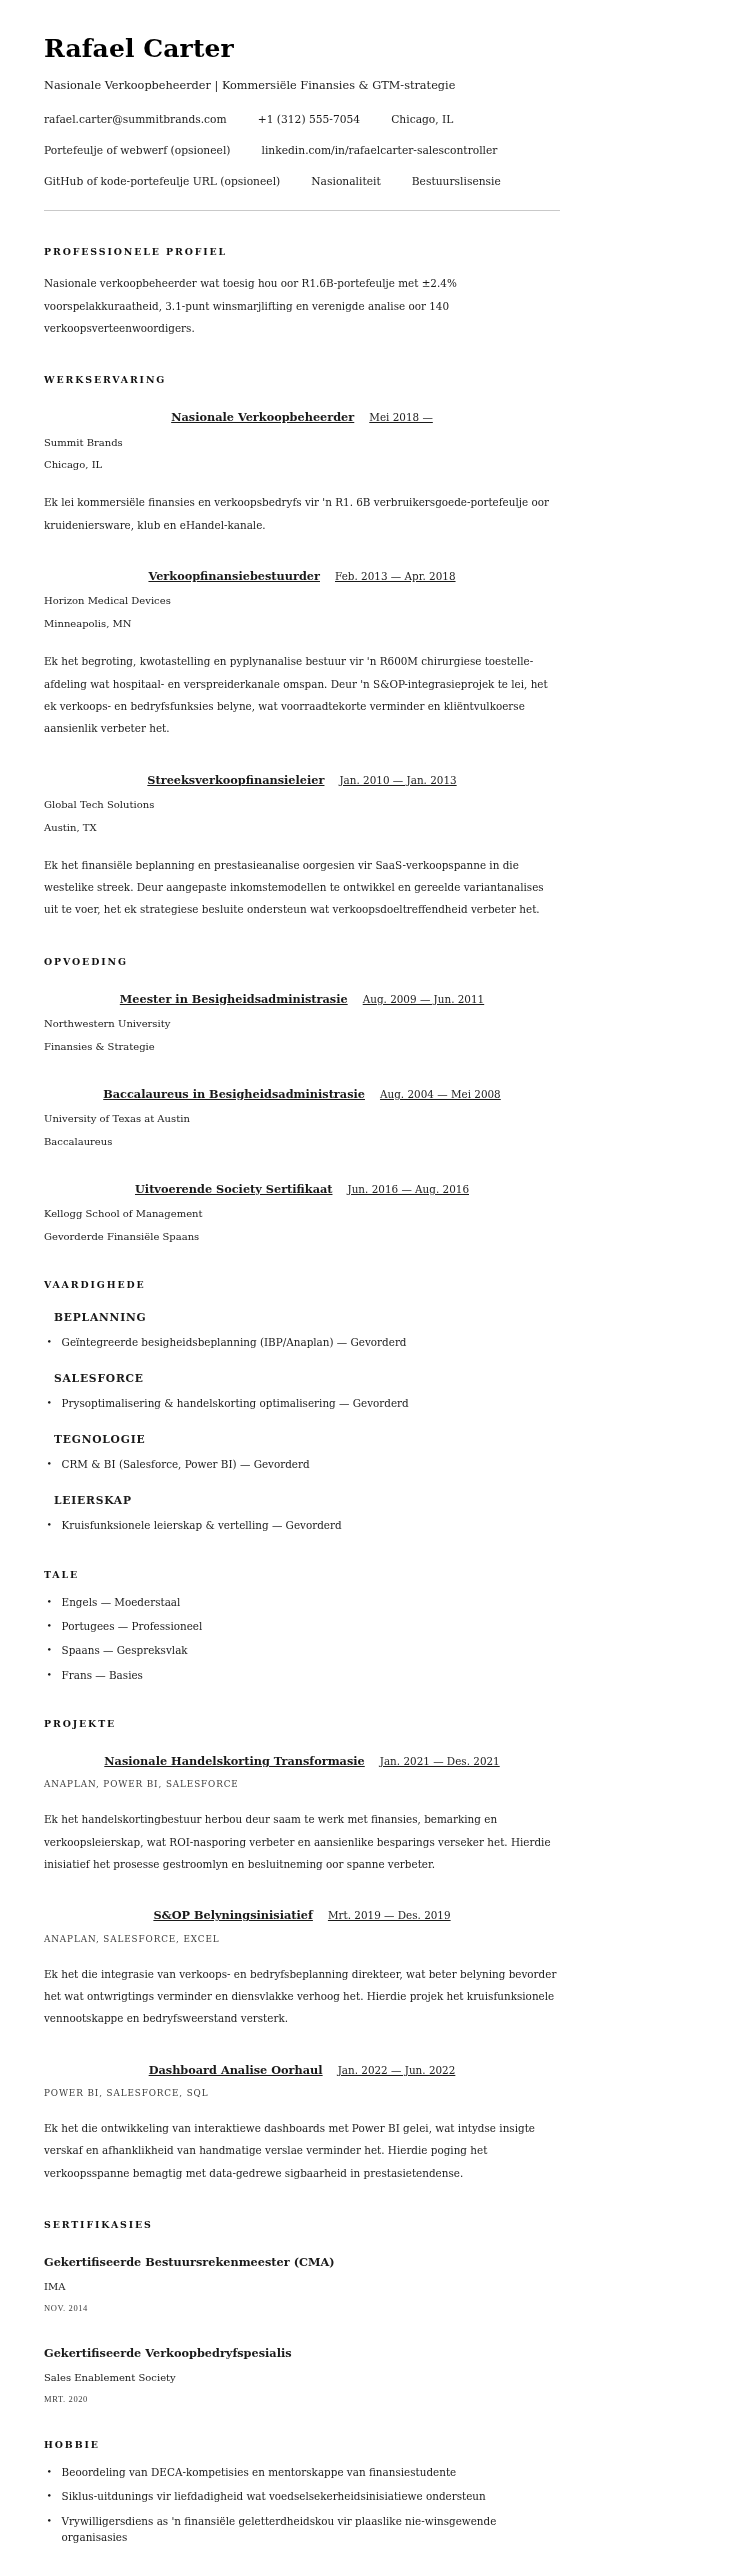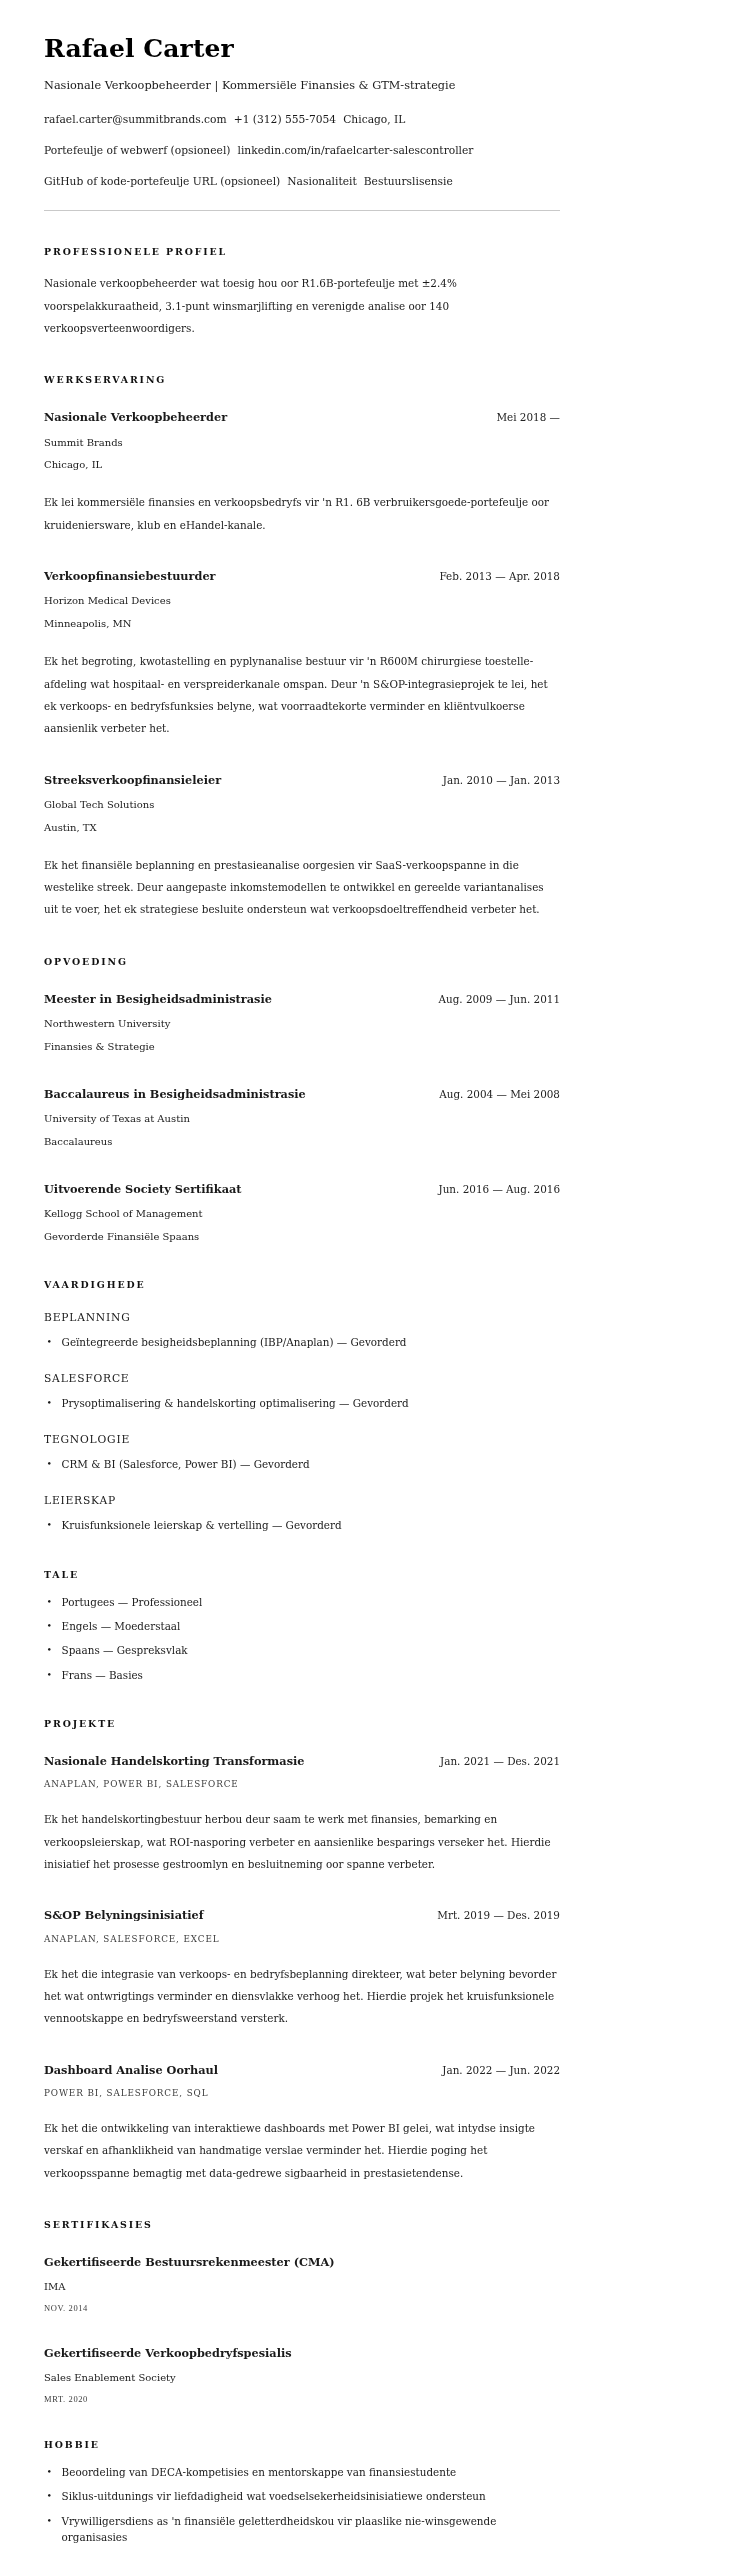--- a/index.html
+++ b/index.html
@@ -17,36 +17,36 @@
   
   .name {
     font-size: 25px;
     line-height: 1.2;
     font-weight: 700;
     color: #000000;
     margin: 0 0 14px 0;
     letter-spacing: 0.1px;
   }
   .headline { font-size: 11.3px; line-height: 1.4; margin-bottom: 19px; }
-  .contact-row { display: flex; flex-wrap: wrap; gap: 7px; font-size: 10.7px; line-height: 1.4; margin-bottom: 16.3px; }
+  .contact-row { display: flex; flex-wrap: wrap; gap: 31px; font-size: 10.7px; line-height: 1.4; margin-bottom: 16.3px; }
   .contact-row:last-of-type { margin-bottom: 0; }
   .divider { border: none; border-top: 0.6px solid #c9c9c9; margin: 20px 0 0 0; }
 
   
   .section-heading {
     font-size: 9.4px;
     font-weight: 700;
     letter-spacing: 1.9px;
     color: #111111;
     margin: 35px 0 0 0;
   }
 
   .entry { margin-top: 25px; }
   .entry + .entry { margin-top: 33px; }
-  .entry-head { display: flex; justify-content: space-between; align-items: baseline; gap: 15px; }
+  .entry-head { display: flex; justify-content: center; align-items: baseline; gap: 15px; text-decoration: underline; }
   .entry-title { font-size: 11.3px; font-weight: 700; margin: 0; line-height: 1.35; }
   .entry-date { font-size: 10.4px; color: #222222; white-space: nowrap; }
   .entry-sub { font-size: 10px; margin-top: 10px; line-height: 1.4; }
   .entry-sub2 { font-size: 10px; margin-top: 8.8px; line-height: 1.4; }
   .entry-desc, .lede {
     font-size: 10.4px;
     line-height: 2.15;
     margin: 19px 0 0 0;
   }
   .lede { margin-top: 15px; }
@@ -61,23 +61,23 @@
     letter-spacing: 0.6px;
     color: #3c3c3c;
     margin-top: 8.8px;
     font-family: Liberation Serif, serif;
   }
 
   
   .group { margin-top: 21.4px; }
   .group-title {
     font-size: 10.7px;
-    font-weight: 400;
+    font-weight: 700;
     letter-spacing: 0.8px;
-    margin: 0;
+    margin: 10px;
   }
 
   
   ul.blist { list-style: none; margin: 10px 0 0 0; padding: 0; }
   ul.blist li {
     position: relative;
     padding-left: 17.6px;
     font-size: 10.4px;
     line-height: 1.6;
     margin-top: 7.5px;
@@ -214,22 +214,22 @@
       <h3 class="group-title">LEIERSKAP</h3>
       <ul class="blist">
         <li>Kruisfunksionele leierskap &amp; vertelling — Gevorderd</li>
       </ul>
     </div>
   </section>
 
   <section>
     <h2 class="section-heading">TALE</h2>
     <ul class="blist" style="margin-top:14px">
+      <li>Engels — Moederstaal</li>
       <li>Portugees — Professioneel</li>
-      <li>Engels — Moederstaal</li>
       <li>Spaans — Gespreksvlak</li>
       <li>Frans — Basies</li>
     </ul>
   </section>
 
   <section>
     <h2 class="section-heading">PROJEKTE</h2>
 
     <article class="entry">
       <div class="entry-head">

